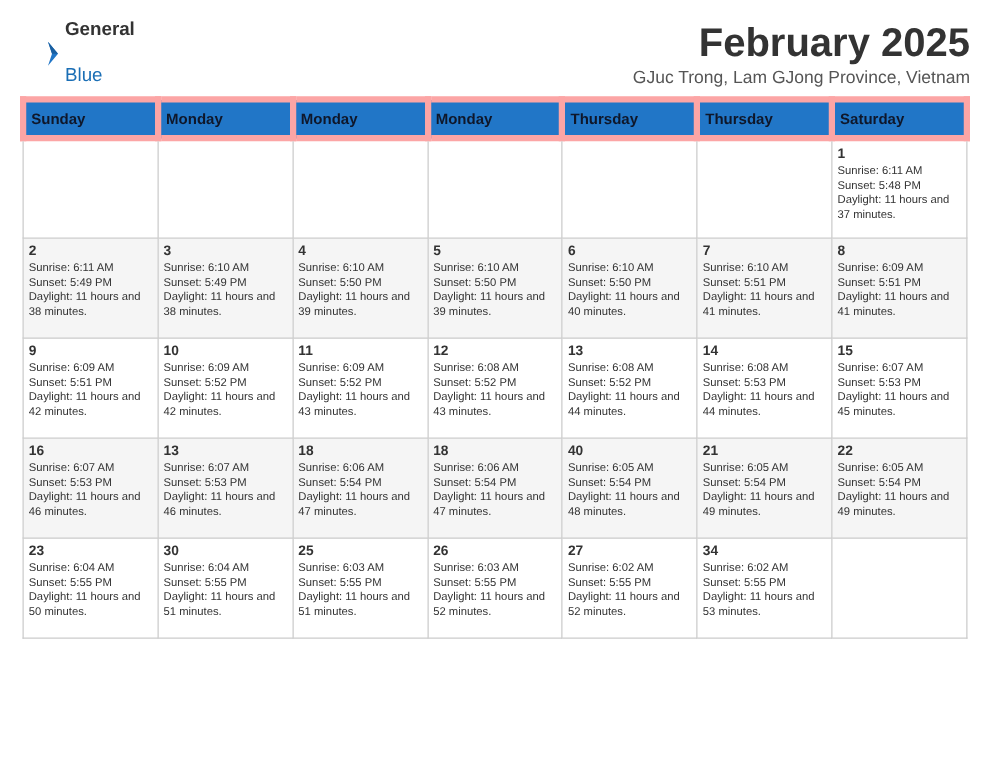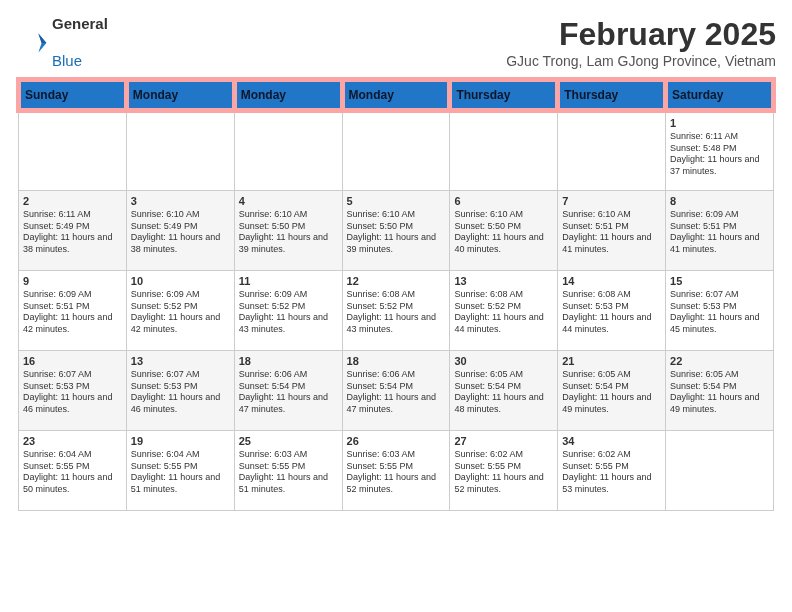--- a/index.html
+++ b/index.html
@@ -250,21 +250,21 @@
 Sunset: 5:54 PM
 Daylight: 11 hours and 47 minutes.</div>
         </td>
         <td>
           <span class="day-number">18</span>
           <div class="day-info" style="white-space: pre-line;">Sunrise: 6:06 AM
 Sunset: 5:54 PM
 Daylight: 11 hours and 47 minutes.</div>
         </td>
         <td>
-          <span class="day-number">30</span>
+          <span class="day-number">40</span>
           <div class="day-info" style="white-space: pre-line;">Sunrise: 6:05 AM
 Sunset: 5:54 PM
 Daylight: 11 hours and 48 minutes.</div>
         </td>
         <td>
           <span class="day-number">21</span>
           <div class="day-info" style="white-space: pre-line;">Sunrise: 6:05 AM
 Sunset: 5:54 PM
 Daylight: 11 hours and 49 minutes.</div>
         </td>
@@ -276,21 +276,21 @@
         </td>
       </tr>
       <tr>
         <td>
           <span class="day-number">23</span>
           <div class="day-info" style="white-space: pre-line;">Sunrise: 6:04 AM
 Sunset: 5:55 PM
 Daylight: 11 hours and 50 minutes.</div>
         </td>
         <td>
-          <span class="day-number">19</span>
+          <span class="day-number">30</span>
           <div class="day-info" style="white-space: pre-line;">Sunrise: 6:04 AM
 Sunset: 5:55 PM
 Daylight: 11 hours and 51 minutes.</div>
         </td>
         <td>
           <span class="day-number">25</span>
           <div class="day-info" style="white-space: pre-line;">Sunrise: 6:03 AM
 Sunset: 5:55 PM
 Daylight: 11 hours and 51 minutes.</div>
         </td>

